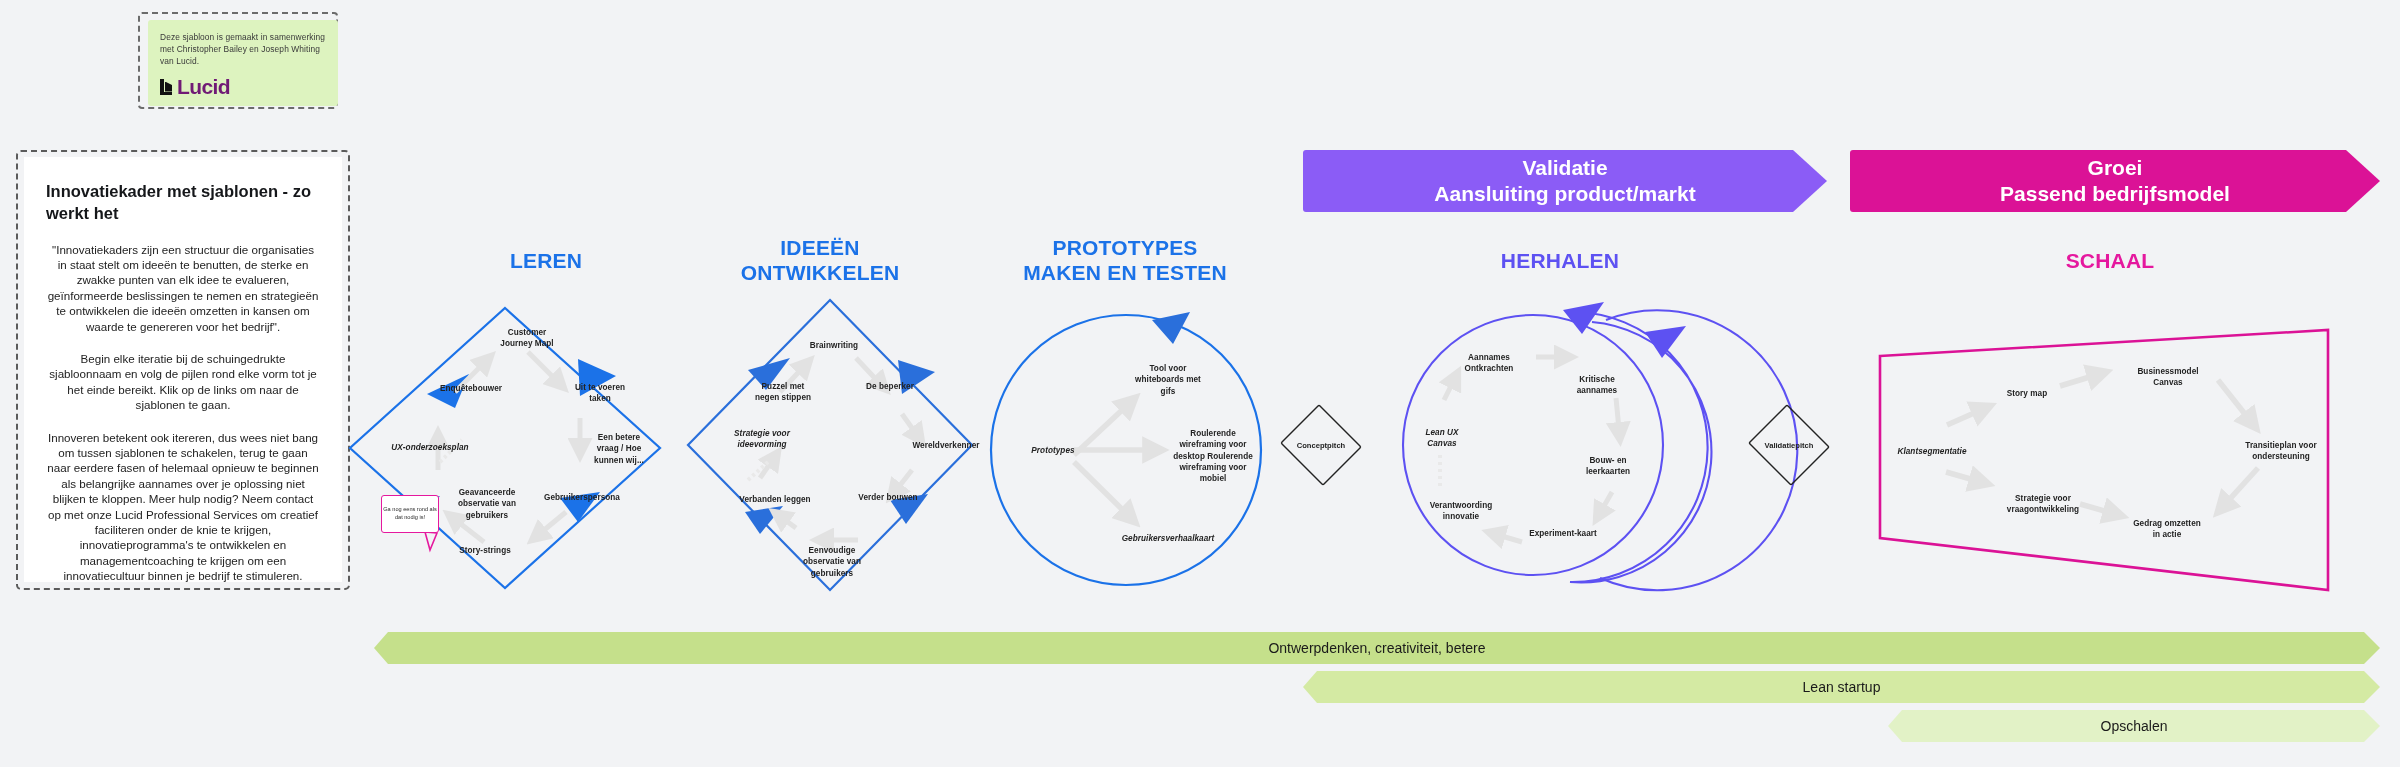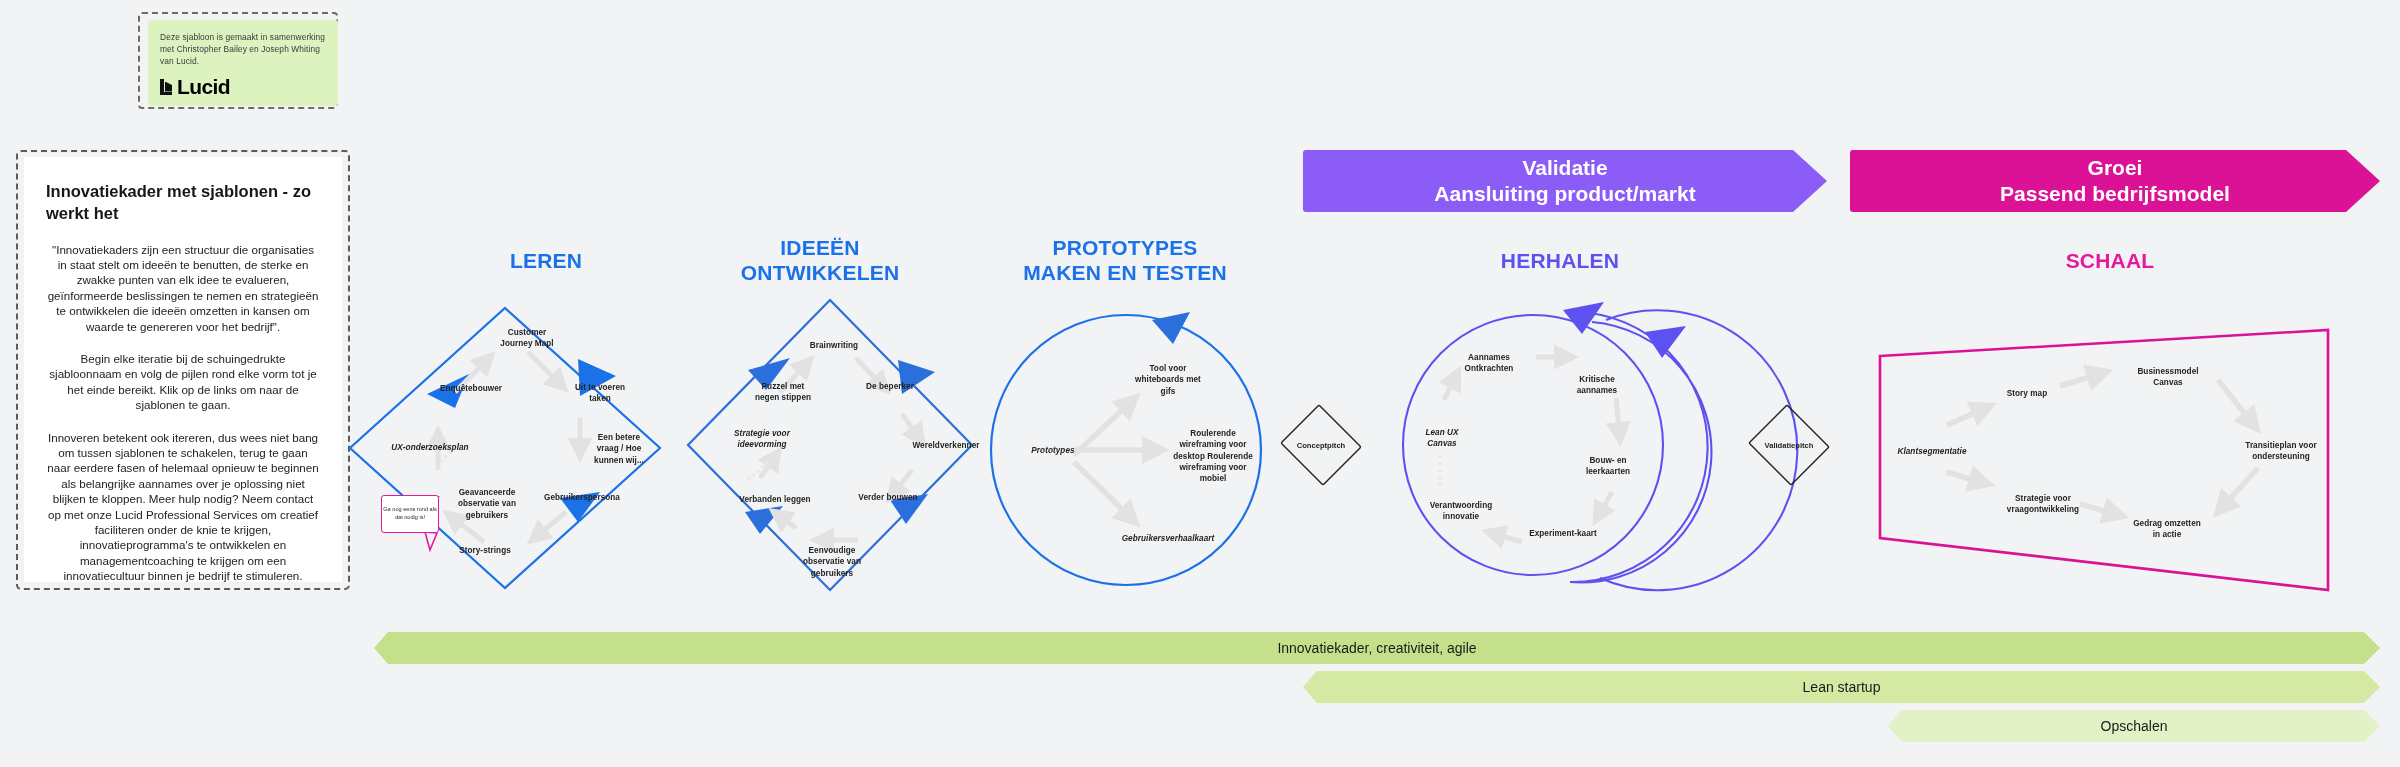--- a/index.html
+++ b/index.html
@@ -23,21 +23,21 @@
   .lucid-text {
     font-size: 8.4px; line-height: 1.45; color: #3a3a3a; letter-spacing: .1px;
   }
   .lucid-logo { display: flex; align-items: center; margin-top: 7px; }
   .lucid-mark { width: 13px; height: 16px; margin-right: 4px; position: relative; }
   .lucid-mark i { position: absolute; background: #111; display:block; }
   .lucid-mark i:nth-child(1){ left:0; top:0; width:4px; height:13px; }
   .lucid-mark i:nth-child(2){ left:5px; top:3px; width:7px; height:10px;
      clip-path: polygon(0 0, 100% 35%, 100% 100%, 0 100%); }
   .lucid-mark i:nth-child(3){ left:0; top:13px; width:12px; height:3px; }
-  .lucid-word { font-size: 21px; font-weight: 700; color: #000000; letter-spacing: -.6px; }
+  .lucid-word { font-size: 21px; font-weight: 700; color: #701a75; letter-spacing: -.6px; }
 
   
   .info-dash {
     position: absolute; left: 16px; top: 150px; width: 334px; height: 440px;
     border: 2px dashed #5b5b5b; border-radius: 5px;
   }
   .info-card {
     position: absolute; left: 24px; top: 157px; width: 318px; height: 425px;
     background: #ffffff; padding: 24px 22px;
   }
@@ -291,21 +291,21 @@
   </div>
 
   <div class="nl it w86" style="left:1932px; top:446px;">Klantsegmentatie</div>
   <div class="nl w60" style="left:2027px; top:388px;">Story map</div>
   <div class="nl w86" style="left:2168px; top:366px;">Businessmodel Canvas</div>
   <div class="nl w86" style="left:2281px; top:440px;">Transitieplan voor ondersteuning</div>
   <div class="nl w72" style="left:2167px; top:518px;">Gedrag omzetten in actie</div>
   <div class="nl w86" style="left:2043px; top:493px;">Strategie voor vraagontwikkeling</div>
 
   <div class="gbar" id="gbar1">
-    <span>Innovatiekader, creativiteit, agile</span>
+    <span>Ontwerpdenken, creativiteit, betere</span>
   </div>
   <div class="gbar" id="gbar2">
     <span>Lean startup</span>
   </div>
   <div class="gbar" id="gbar3">
     <span>Opschalen</span>
   </div>
 
 </div>
 

